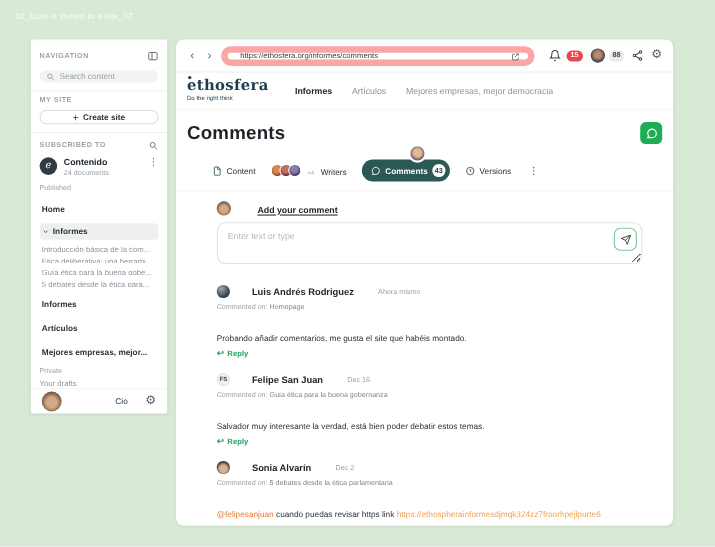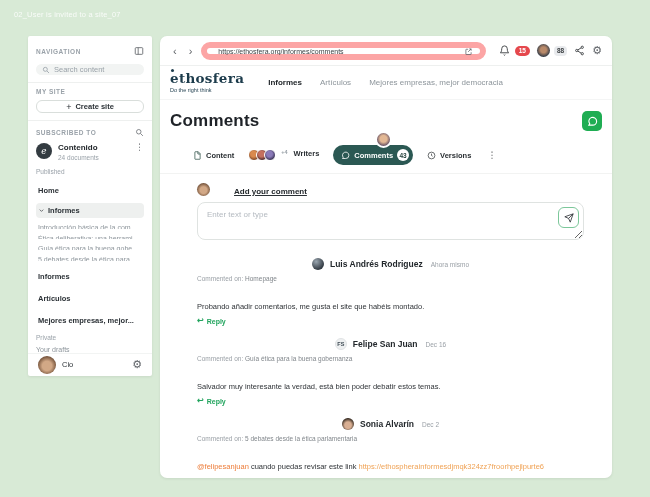--- a/index.html
+++ b/index.html
@@ -56,22 +56,22 @@
   .section-label { font-size:6.5px; color:#9aa2a9; margin-top:7px; }
   .side-item { font-size:7.5px; font-weight:bold; color:#2b3136; margin-top:9px; padding:2px 2px; cursor:pointer; }
   .side-item-sel {
     margin-top:6px; background:#eef0ef; border-radius:4px; padding:3px 2px;
     display:flex; align-items:center; gap:3px; font-size:7.5px; font-weight:bold; color:#2b3136; cursor:pointer;
   }
   .side-sub { font-size:7px; color:#8d959b; margin-top:6px; padding-left:2px; white-space:nowrap; overflow:hidden; cursor:pointer; }
   .side-plain { font-size:7px; color:#8d959b; margin-top:5px; cursor:pointer; }
   .side-spacer { flex:1; }
   .user-row {
-    height:34px; display:flex; align-items:center; gap:6px;
-    margin:0 -8px; padding:0 10px; border-top:1px solid #f2f4f3;
+    height:34px; display:flex; align-items:center; gap:16px;
+    margin:0 -8px; padding:0 10px; border-top:1px solid #f2f4f3;text-align:right;
   }
   .avatar { border-radius:50%; flex:0 0 auto; }
   .av-cio { width:18px; height:18px; background:radial-gradient(circle at 50% 55%, #d2a886 35%, #6b4a33 75%); }
   .user-name { font-size:7.5px; color:#2b3136; flex:1; }
   
   .main-card {
     position:absolute; left:160px; top:36px; width:452px; height:442px;
     background:#fff; border-radius:7px; box-shadow:0 1px 3px rgba(0,0,0,.08);
     overflow:hidden; display:flex; flex-direction:column;
   }
@@ -117,21 +117,21 @@
   .site-tab.active { color:#22272b; font-weight:bold; }
   
   .content { flex:1; overflow:hidden; position:relative; }
   .title-row { display:flex; align-items:center; padding:11px 10px 0 10px; }
   .page-title { font-size:17px; font-weight:bold; color:#1f2328; letter-spacing:.2px; }
   .chat-fab {
     margin-left:auto; width:20px; height:20px; border-radius:5px; background:#1fad53;
     display:flex; align-items:center; justify-content:center; cursor:pointer; border:none;
   }
   .toolbar-row { display:flex; align-items:center; margin:13px 28px 0 33px; height:22px; gap:14px; }
-  .tb-item { display:flex; align-items:flex-start; gap:4px; font-size:7.5px; color:#2a2f33; cursor:pointer;font-weight:bold; }
+  .tb-item { display:flex; align-items:flex-end; gap:4px; font-size:7.5px; color:#2a2f33; cursor:pointer; }
   .writers-avs { display:flex; align-items:center; }
   .w-av { width:12px; height:12px; border-radius:50%; border:1.5px solid #fff; }
   .w-av + .w-av { margin-left:-4px; }
   .w1 { background:radial-gradient(circle at 45% 40%, #d98a4e 35%, #6e3a1f 80%); }
   .w2 { background:radial-gradient(circle at 45% 40%, #c4705e 35%, #3a1f24 80%); }
   .w3 { background:radial-gradient(circle at 45% 40%, #8a7ab8 35%, #2a2440 80%); }
   .writers-more { font-size:5.5px; color:#9aa2a9; margin:0 2px 0 1px; }
   .comments-pill {
     position:relative; display:flex; align-items:center; gap:4px;
     background:#2b5853; color:#fff; height:20px; border-radius:10px;
@@ -161,21 +161,21 @@
   }
   .composer-box textarea::placeholder { color:#b4bac0; }
   .send-btn {
     position:absolute; right:5px; top:5px; width:21px; height:21px;
     border:1px solid #7cc79a; border-radius:6px; background:#fff;
     display:flex; align-items:center; justify-content:center; cursor:pointer;
   }
   
   .comments-list { margin:14px 28px 0 37px; }
   .comment { margin-bottom:13px; }
-  .c-head { display:flex; align-items:center; gap:6px;justify-content:center; }
+  .c-head { display:flex; align-items:center; gap:20px; }
   .c-av { width:12px; height:12px; }
   .av-luis { background:radial-gradient(circle at 35% 30%, #9aa6b0, #343c44 70%); }
   .av-initials {
     background:#eef0f1; color:#3c4852; font-size:5.5px; font-weight:bold;
     display:flex; align-items:center; justify-content:center; border:.5px solid #e0e3e5;
   }
   .av-sonia { background:radial-gradient(circle at 50% 60%, #d9af93 35%, #35291f 72%); }
   .av-salvador { background:radial-gradient(circle at 50% 40%, #e7c7ab 30%, #9aa1a8 70%); }
   .c-name { font-size:8.5px; font-weight:bold; color:#23282c; }
   .c-time { font-size:6.5px; color:#9aa0a6; margin-left:2px; }
@@ -423,21 +423,21 @@
           <span class="c-av avatar av-sonia"></span>
           <span class="c-name">Sonia Alvarín</span>
           <span class="c-time">Dec 2</span>
         </div>
         <div class="c-meta">
           <span>Commented on:</span>
           <span class="c-target">5 debates desde la ética parlamentaria</span>
         </div>
         <div class="c-body">
           <span class="c-mention">@felipesanjuan</span>
-          <span>cuando puedas revisar este link</span>
+          <span>cuando puedas revisar https link</span>
           <span class="c-link">https://ethospherainformesdjmqk324zz7froorhpejlpurte6</span>
         </div>
         <div class="c-reply">
           <span class="reply-arrow">↩</span>
           <span>Reply (2)</span>
         </div>
       </div>
 
       <div class="comment">
         <div class="c-head">

